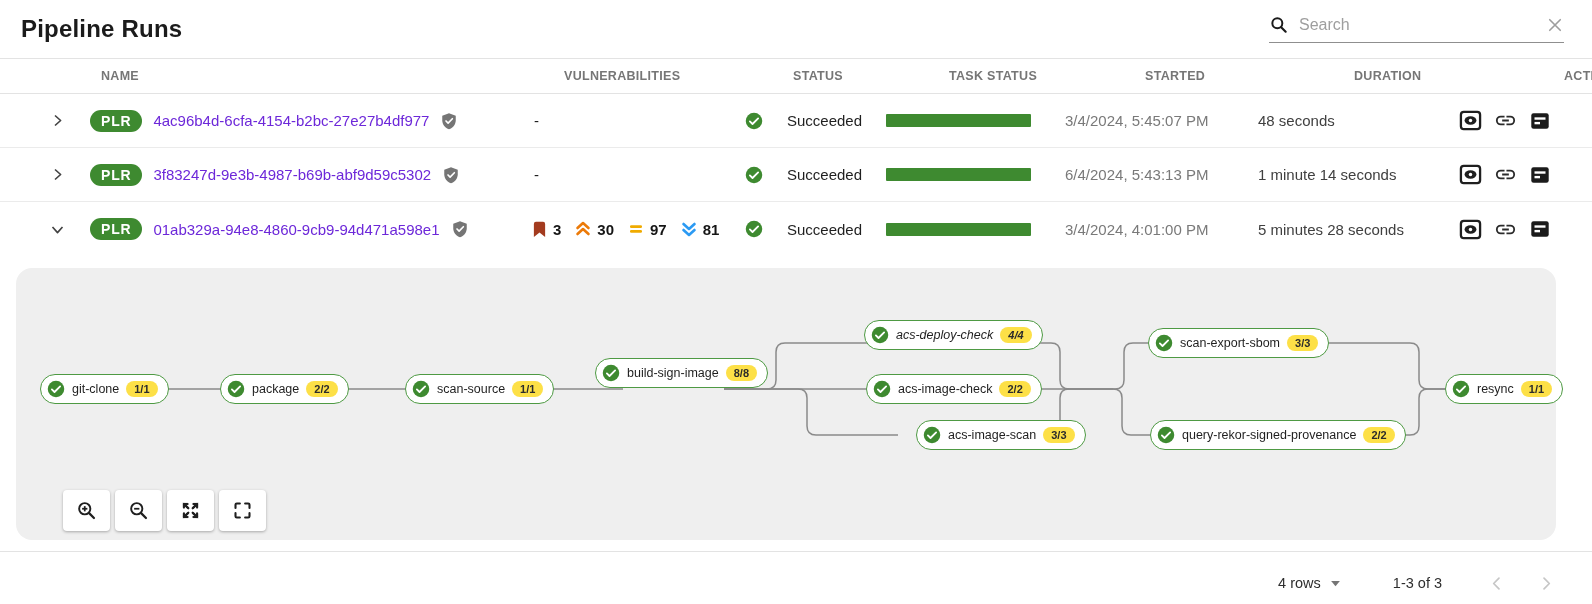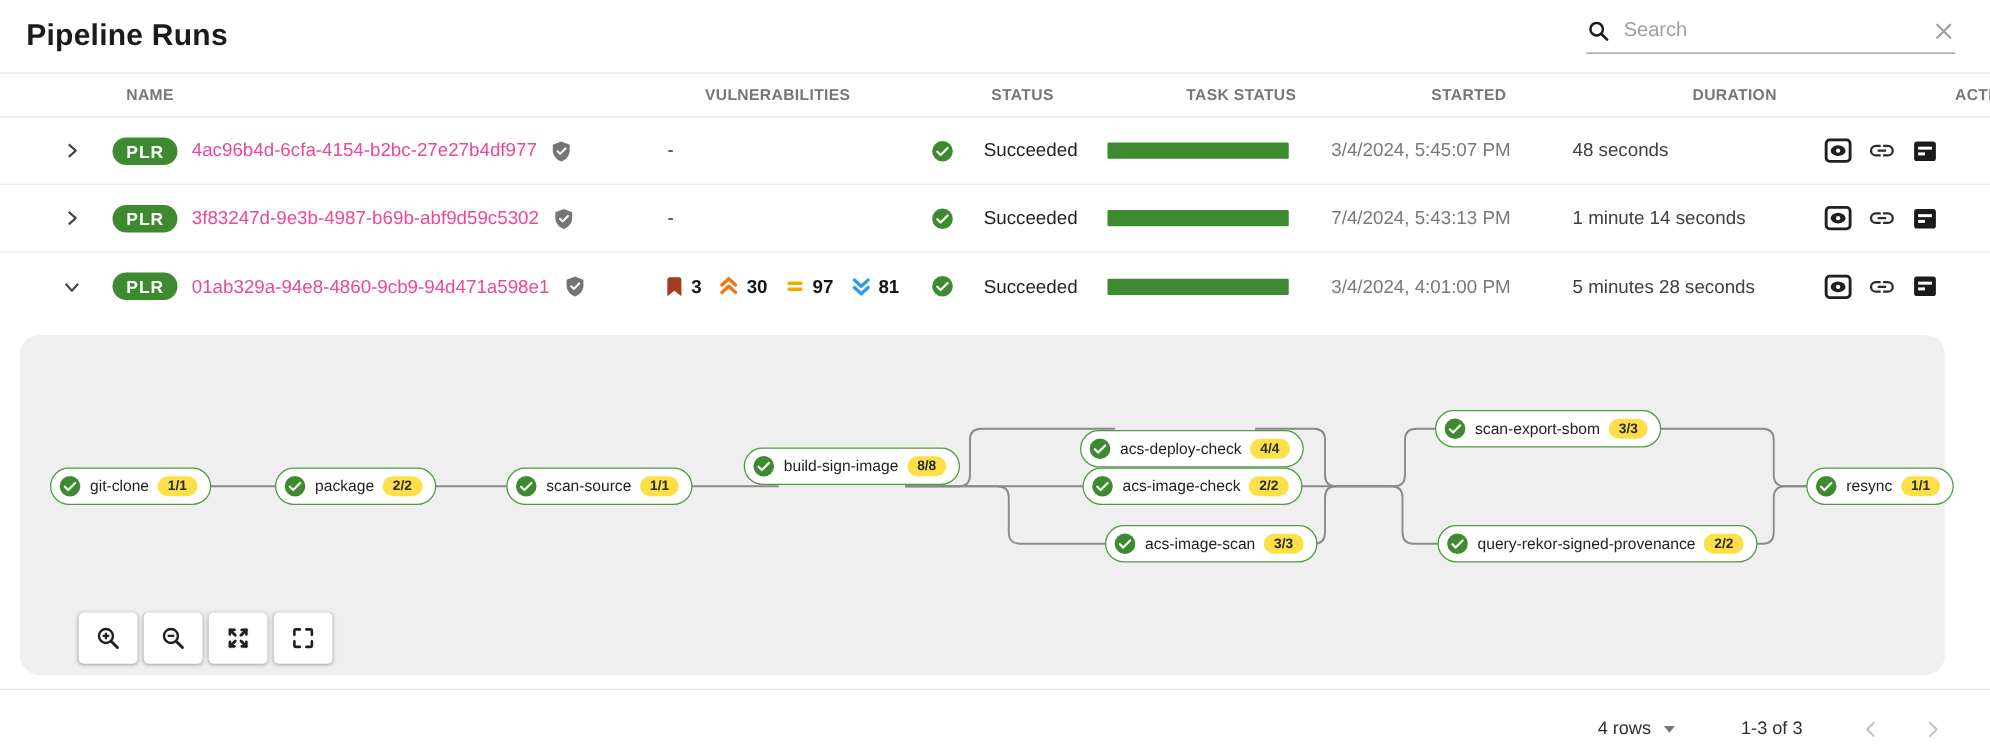--- a/index.html
+++ b/index.html
@@ -25,21 +25,21 @@
   .trow { height:54px; }
   .trow.sep { border-bottom:1px solid #ebebeb; }
 
   .cell-expander { display:flex; justify-content:flex-end; padding-right:14px; }
   .expander-btn { width:28px; height:28px; border:none; background:transparent; cursor:pointer;
     display:flex; align-items:center; justify-content:center; }
 
   .cell-name { display:flex; align-items:center; gap:11px; padding-left:5px; }
   .plr-badge { background:#3E8A30; color:#fff; border-radius:13px; padding:3px 11px;
     font-size:14px; font-weight:600; letter-spacing:.8px; }
-  .run-name { font-size:15px; color:#ec4899; }
+  .run-name { font-size:15px; color:#6d28d9; }
 
   .vuln-dash { font-size:15px; color:#1f1f1f; padding-left:2px; }
   .vuln-list { display:flex; align-items:center; gap:14px; }
   .vuln-item { display:flex; align-items:center; gap:6px; }
   .vuln-count { font-size:15px; font-weight:700; color:#151515; }
 
   .cell-status { display:flex; align-items:center; gap:24px; font-size:15px; color:#1f1f1f; }
 
   .task-bar { width:145px; height:13px; background:#3E8A30; border-radius:1px; margin-left:1px; }
 
@@ -176,21 +176,21 @@
   <div class="cell-status">
     <svg width="18" height="18" viewBox="0 0 24 24">
       <circle cx="12" cy="12" r="11" fill="#3E8A30"></circle>
       <path d="M6.5 12.5 l3.5 3.5 L17.5 8.5" fill="none" stroke="#fff" stroke-width="2.4" stroke-linecap="round" stroke-linejoin="round"></path>
     </svg>
     <span>Succeeded</span>
   </div>
   <div>
       <div class="task-bar"></div>
     </div>
-  <div class="cell-started">7/4/2024, 5:43:13 PM</div>
+  <div class="cell-started">6/4/2024, 5:43:13 PM</div>
   <div class="cell-duration">1 minute 14 seconds</div>
   <div class="cell-actions">
     <button class="action-btn">
       <svg width="23" height="23" viewBox="0 0 24 24">
         <rect x="2" y="3" width="20" height="18" rx="3" fill="none" stroke="#1f1f1f" stroke-width="2.4"></rect>
         <ellipse cx="12" cy="12" rx="6.2" ry="4.4" fill="#1f1f1f"></ellipse>
         <circle cx="12" cy="12" r="1.8" fill="#fff"></circle>
       </svg>
     </button>
     <button class="action-btn">
@@ -332,37 +332,37 @@
     <span class="gsteps">1/1</span>
   </div>
   <div class="gnode" style="left:579px; top:90px;">
     <svg width="18" height="18" viewBox="0 0 24 24">
         <circle cx="12" cy="12" r="11" fill="#3E8A30"></circle>
         <path d="M6.5 12.5 l3.5 3.5 L17.5 8.5" fill="none" stroke="#fff" stroke-width="2.4" stroke-linecap="round" stroke-linejoin="round"></path>
       </svg>
     <span class="gname">build-sign-image</span>
     <span class="gsteps">8/8</span>
   </div>
-  <div class="gnode" style="left:848px; top:76px;">
+  <div class="gnode" style="left:848px; top:52px;font-style:italic;">
     <svg width="18" height="18" viewBox="0 0 24 24">
         <circle cx="12" cy="12" r="11" fill="#3E8A30"></circle>
         <path d="M6.5 12.5 l3.5 3.5 L17.5 8.5" fill="none" stroke="#fff" stroke-width="2.4" stroke-linecap="round" stroke-linejoin="round"></path>
       </svg>
     <span class="gname">acs-deploy-check</span>
     <span class="gsteps">4/4</span>
   </div>
   <div class="gnode" style="left:850px; top:106px;">
     <svg width="18" height="18" viewBox="0 0 24 24">
         <circle cx="12" cy="12" r="11" fill="#3E8A30"></circle>
         <path d="M6.5 12.5 l3.5 3.5 L17.5 8.5" fill="none" stroke="#fff" stroke-width="2.4" stroke-linecap="round" stroke-linejoin="round"></path>
       </svg>
     <span class="gname">acs-image-check</span>
     <span class="gsteps">2/2</span>
   </div>
-  <div class="gnode" style="left:868px; top:152px;">
+  <div class="gnode" style="left:900px; top:152px;">
     <svg width="18" height="18" viewBox="0 0 24 24">
         <circle cx="12" cy="12" r="11" fill="#3E8A30"></circle>
         <path d="M6.5 12.5 l3.5 3.5 L17.5 8.5" fill="none" stroke="#fff" stroke-width="2.4" stroke-linecap="round" stroke-linejoin="round"></path>
       </svg>
     <span class="gname">acs-image-scan</span>
     <span class="gsteps">3/3</span>
   </div>
   <div class="gnode" style="left:1132px; top:60px;">
     <svg width="18" height="18" viewBox="0 0 24 24">
         <circle cx="12" cy="12" r="11" fill="#3E8A30"></circle>

